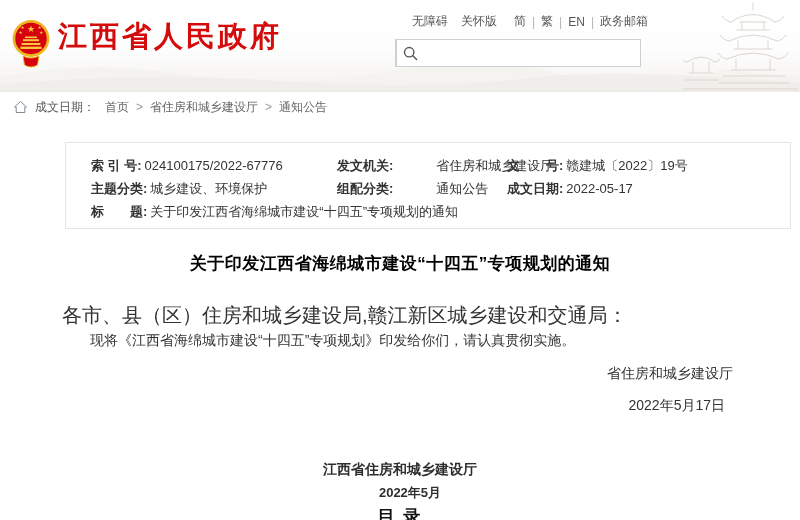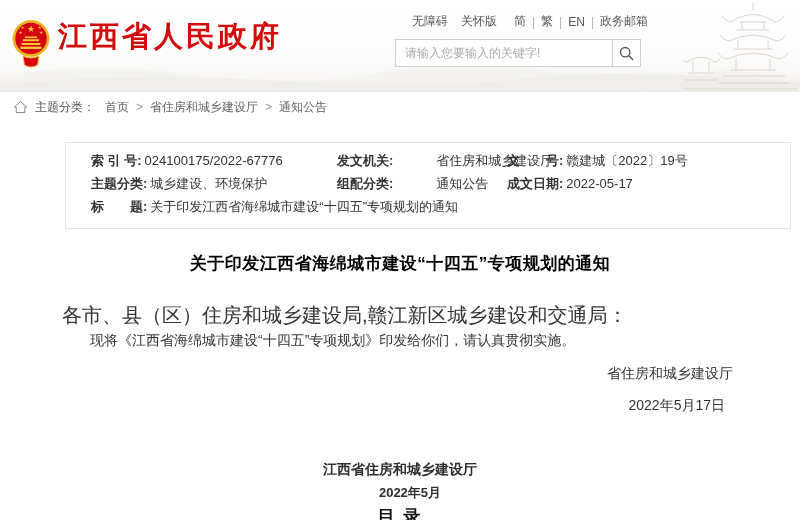--- a/index.html
+++ b/index.html
@@ -38,21 +38,21 @@
   .breadcrumb { position:absolute; left:0; top:93px; width:800px; height:28px;
     display:flex; align-items:center; padding-left:14px; font-size:12px; color:#666; background:#fff; }
   .breadcrumb .home-ic { margin-right:8px; display:flex; }
   .breadcrumb .bc-label { margin-right:10px; color:#555; }
   .breadcrumb .bc-link { cursor:pointer; color:#666; }
   .breadcrumb .bc-sep { margin:0 7px; color:#999; }
 
   
   .meta-table { position:absolute; left:65px; top:142px; width:726px; height:87px;
     border:1px solid #e4e4e4; padding:9px 0 0 25px; font-size:13px; color:#333; background:#fff; }
-  .mrow { display:flex; align-items:flex-start; height:23px; }
+  .mrow { display:flex; align-items:flex-end; height:23px; }
   .mcell { display:flex; align-items:baseline; }
   .c1 { width:246px; } .c2 { width:170px;gap:40px; } .c3 { flex:1; }
   .mlabel { font-weight:bold; white-space:pre; }
   .mvalue { margin-left:3px; white-space:nowrap; }
 
   
   .notice-title { position:absolute; left:0; top:252px; width:800px; text-align:center;
     font-size:17px; font-weight:bold; color:#000; letter-spacing:.5px; }
   .salutation { position:absolute; left:62px; top:302px; font-size:20px; color:#333; }
   .notice-body { position:absolute; left:90px; top:332px; font-size:14px; color:#333; }
@@ -131,37 +131,36 @@
       <span class="lnk">简</span>
       <span class="sep">|</span>
       <span class="lnk">繁</span>
       <span class="sep">|</span>
       <span class="lnk">EN</span>
       <span class="sep">|</span>
       <span class="lnk">政务邮箱</span>
     </div>
 
     <div class="search-box">
-      <input type="text" placeholder="请输入您要输入的关键字!" style="">
       <button class="search-btn">
         <svg width="15" height="15" viewBox="0 0 15 15">
           <circle cx="6.2" cy="6.2" r="4.7" fill="none" stroke="#555" stroke-width="1.4"></circle>
           <line x1="9.8" y1="9.8" x2="13.6" y2="13.6" stroke="#555" stroke-width="1.4" stroke-linecap="round"></line>
         </svg>
       </button>
     </div>
   </div>
 
   <div class="breadcrumb">
     <span class="home-ic">
       <svg width="13" height="12" viewBox="0 0 13 12">
         <path d="M6.5,0.5 L12.5,6 H10.8 V11.5 H2.2 V6 H0.5 Z" fill="none" stroke="#7d8a94" stroke-width="1"></path>
       </svg>
     </span>
-    <span class="bc-label">主题分类：</span>
+    <span class="bc-label">成文日期：</span>
     <span class="bc-link">首页</span>
     <span class="bc-sep">&gt;</span>
     <span class="bc-link">省住房和城乡建设厅</span>
     <span class="bc-sep">&gt;</span>
     <span class="bc-link">通知公告</span>
   </div>
 
   <div class="meta-table">
     <div class="mrow">
       <div class="mcell c1">

